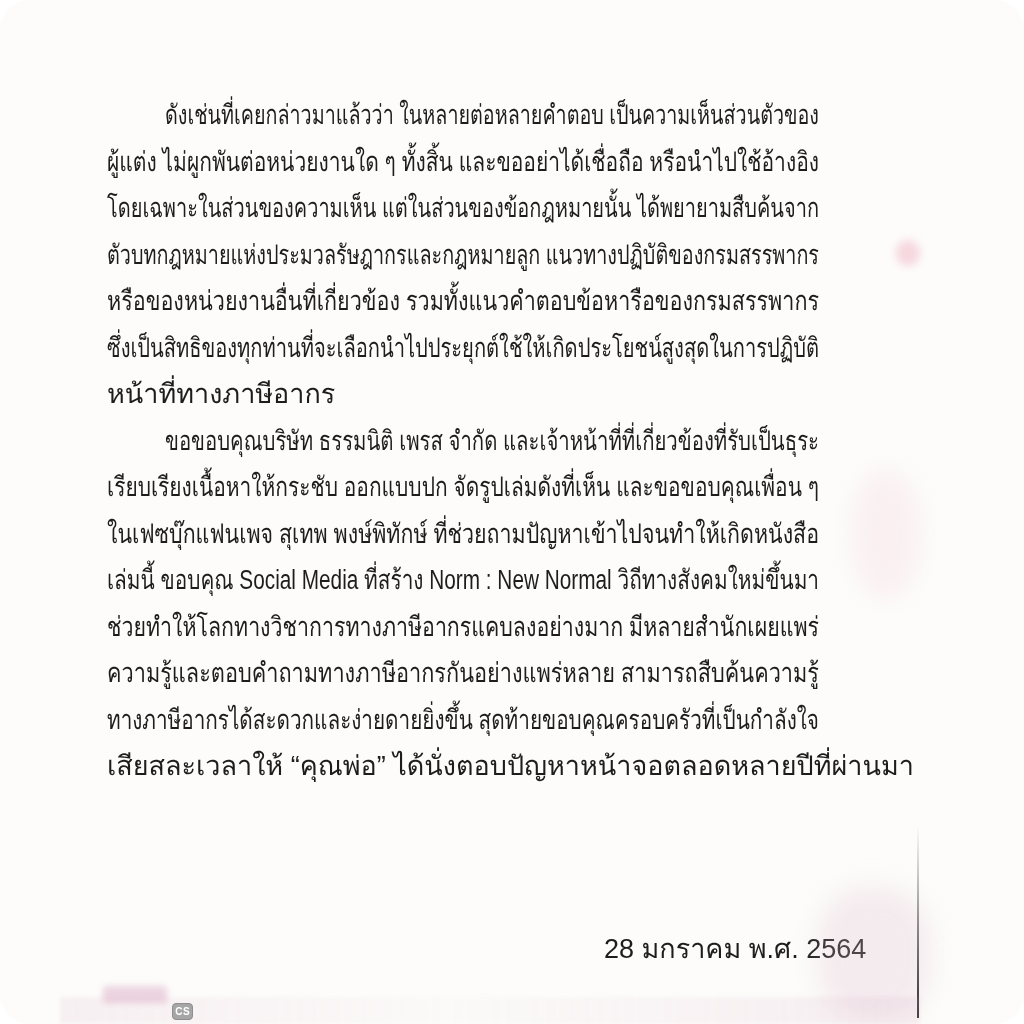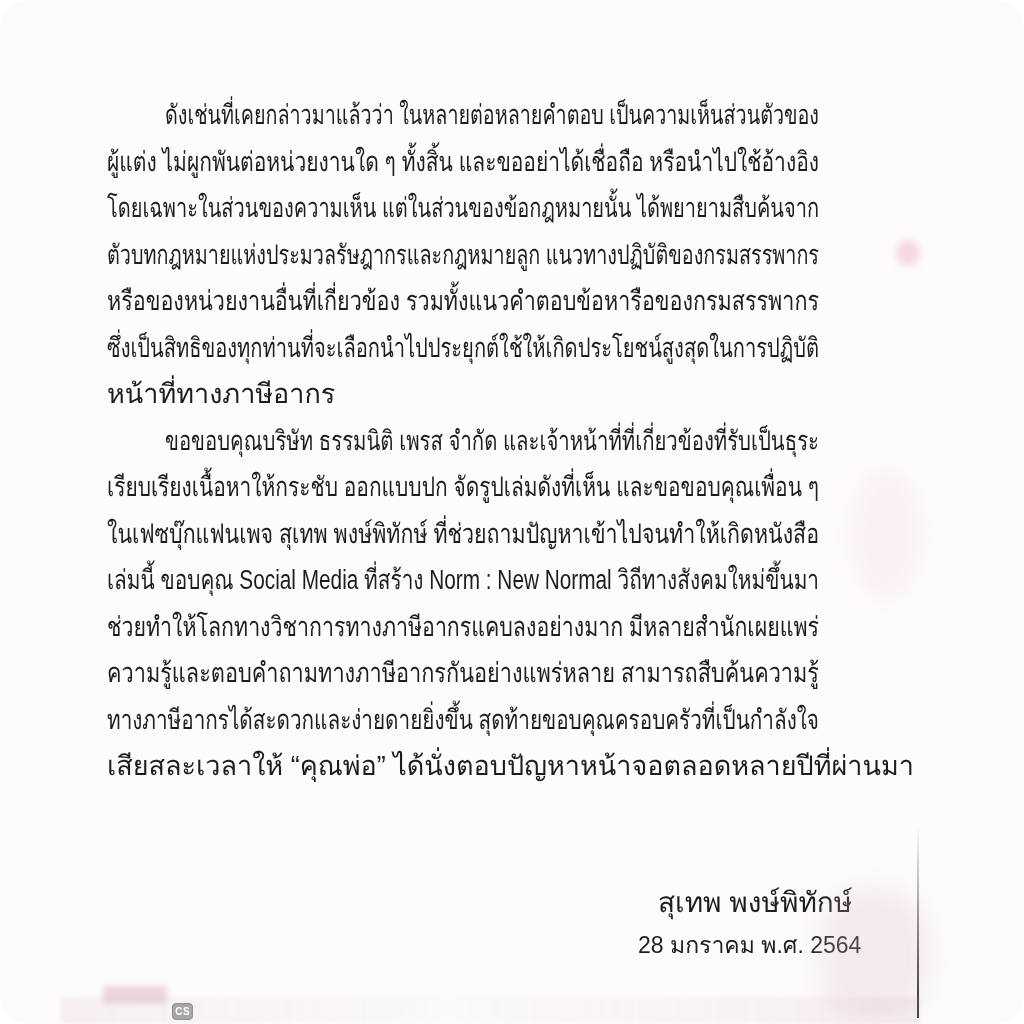--- a/index.html
+++ b/index.html
@@ -42,22 +42,22 @@
   
   .signature-name{
     position:absolute;
     left:658px; top:880px;
     font-size:28px;
     color:var(--ink);
     white-space:nowrap;
   }
   .signature-date{
     position:absolute;
-    left:638px; top:927px;
-    font-size:23px;
+    left:604px; top:927px;
+    font-size:27px;
     color:var(--ink);
     white-space:nowrap;
   }
   
   .watermark{
     position:absolute;
     left:99px; top:1003px;
     display:flex;
     align-items:center;
     gap:15px;
@@ -172,21 +172,20 @@
         <text x="0" y="32" textLength="712" lengthAdjust="spacingAndGlyphs">ความรู้และตอบคำถามทางภาษีอากรกันอย่างแพร่หลาย สามารถสืบค้นความรู้</text>
       </svg>
     <svg class="line">
         <text x="0" y="32" textLength="712" lengthAdjust="spacingAndGlyphs">ทางภาษีอากรได้สะดวกและง่ายดายยิ่งขึ้น สุดท้ายขอบคุณครอบครัวที่เป็นกำลังใจ</text>
       </svg>
     <svg class="line">
         <text x="0" y="32">เสียสละเวลาให้ “คุณพ่อ” ได้นั่งตอบปัญหาหน้าจอตลอดหลายปีที่ผ่านมา</text>
       </svg>
   </main>
 
-  <div class="signature-name">สุเทพ พงษ์พิทักษ์</div>
   <div class="signature-date">28 มกราคม พ.ศ. 2564</div>
 
   <div class="artifact pink-dot"></div>
   <div class="artifact right-smudge"></div>
   <div class="artifact corner-speckle"></div>
   <div class="artifact edge-line"></div>
   <div class="artifact bottom-band"></div>
   <div class="artifact wm-smudge"></div>
 
   <div class="watermark">

